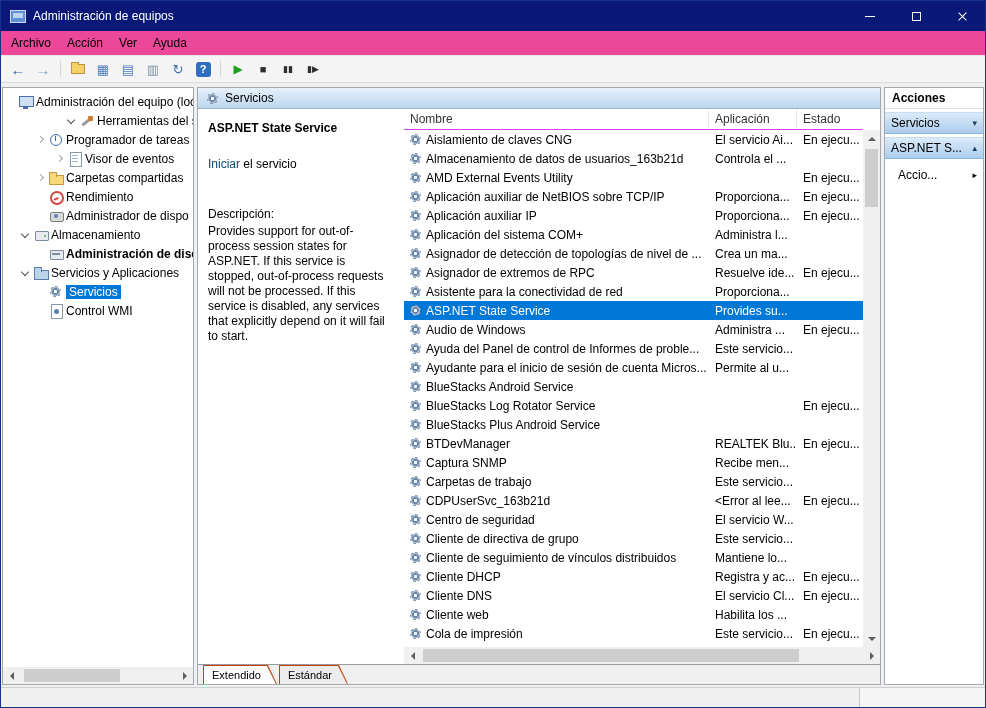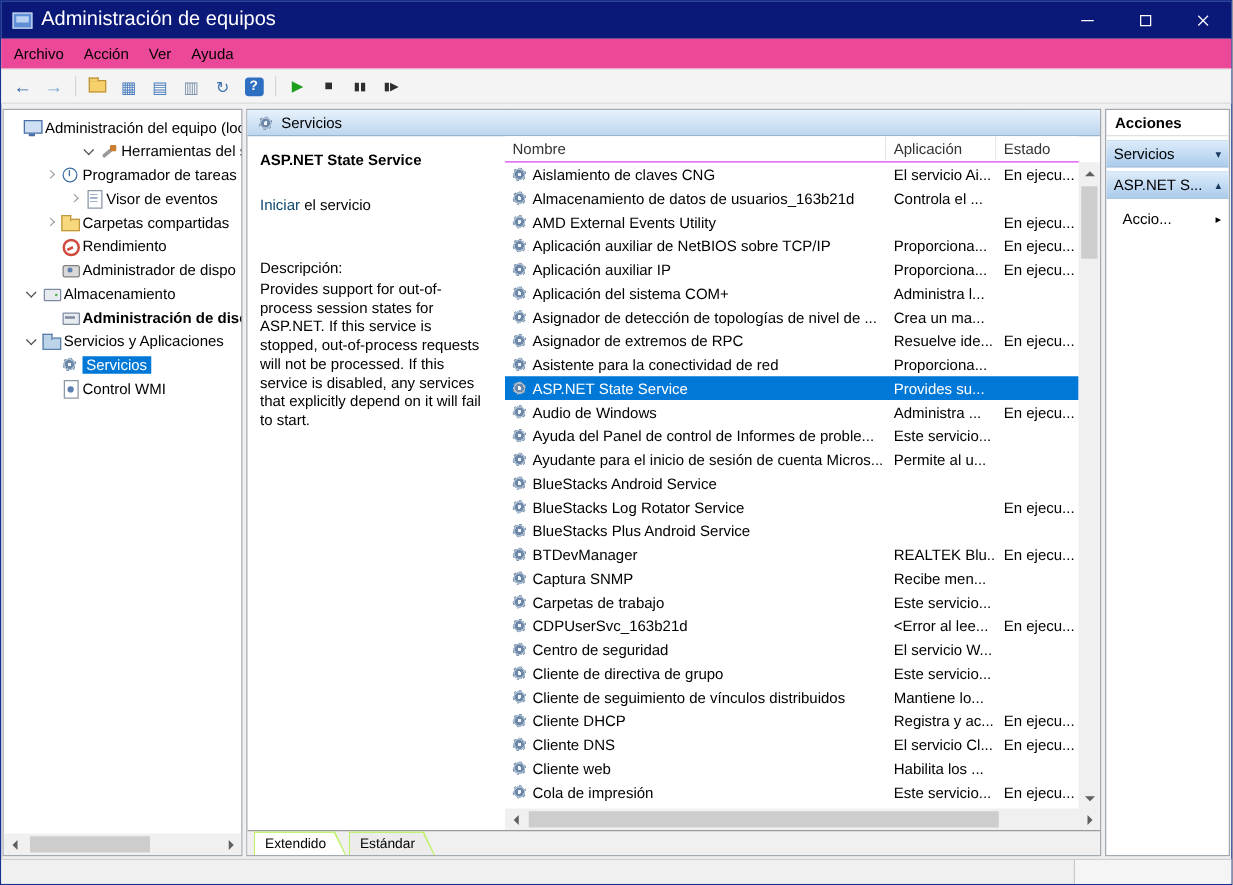--- a/index.html
+++ b/index.html
@@ -5,21 +5,21 @@
   *{margin:0;padding:0;box-sizing:border-box}
   html,body{width:986px;height:708px;overflow:hidden;background:#3c3c3c}
   body{font-family:"Liberation Sans","DejaVu Sans",sans-serif;font-size:12px;color:#000}
 
   .win{width:986px;height:708px;display:flex;flex-direction:column;border:1px solid #16318f;background:#f0f0f0}
 
   
   .titlebar{height:30px;background:#0a1878;display:flex;align-items:center;color:#fff;flex:none}
   .app-ic{width:16px;height:13px;margin:0 7px 0 9px;position:relative;flex:none;background:#5f8fd6;border:1px solid #cdd9f0}
   .app-ic::after{content:"";position:absolute;left:2px;top:2px;right:2px;height:5px;background:#bcd2f2}
-  .title{font-size:16px;white-space:nowrap}
+  .title{font-size:12px;white-space:nowrap}
   .caption{margin-left:auto;display:flex;height:100%}
   .cap{width:46px;display:flex;align-items:center;justify-content:center}
   .min-g{width:10px;height:1px;background:#fff}
   .max-g{width:9px;height:9px;border:1px solid #fff}
   .x-g{position:relative;width:11px;height:11px}
   .x-g::before,.x-g::after{content:"";position:absolute;left:5px;top:0;width:1px;height:11px;background:#fff}
   .x-g::before{transform:rotate(45deg)}
   .x-g::after{transform:rotate(-45deg)}
 
   
@@ -116,21 +116,21 @@
   .cell.c-name{width:305px;display:flex;align-items:center;padding-left:4px}
   .cell.c-desc{width:88px;padding-left:6px}
   .cell.c-est{flex:1;padding-left:6px}
   .gear{flex:none;margin:0 5px 0 2px}
   .lrow.selected{background:#0078d7;color:#fff}
   .vscroll{position:absolute;top:21px;right:0;bottom:17px;width:17px;background:#f0f0f0;display:flex;flex-direction:column}
   .list-hscroll{position:absolute;left:0;right:0;bottom:0;height:17px}
 
   
   .tabsbar{height:20px;flex:none;background:#f0f0f0;border-top:1px solid #9a9a9a;display:flex;align-items:flex-end;padding-left:5px}
-  .tab{height:19px;position:relative;padding:0 16px 0 9px;display:flex;align-items:center;margin-right:2px;clip-path:polygon(0 0,calc(100% - 9px) 0,100% 100%,0 100%);background:#bef264}
+  .tab{height:19px;position:relative;padding:0 16px 0 9px;display:flex;align-items:center;margin-right:2px;clip-path:polygon(0 0,calc(100% - 9px) 0,100% 100%,0 100%);background:#c2410c}
   .tab::before{content:"";position:absolute;left:1px;top:1px;right:1px;bottom:0;clip-path:polygon(0 0,calc(100% - 9px) 0,100% 100%,0 100%);background:#fff}
   .tab.inactive::before{background:#ececec}
   .tab .lbl{position:relative;font-size:11px}
 
   
   .actions-pane{width:100px;flex:none;display:flex;flex-direction:column;overflow:hidden}
   .actions-title{height:21px;flex:none;display:flex;align-items:center;padding-left:7px;font-weight:bold;border-bottom:1px solid #e0e0e0}
   .actions-rows{padding-top:3px;display:flex;flex-direction:column}
   .act-row{height:22px;display:flex;align-items:center;padding:0 6px;margin-bottom:3px}
   .act-row.group{background:linear-gradient(#dcebfa,#abccec);border-top:1px solid #c6ddf2;border-bottom:1px solid #8fb4d9}

